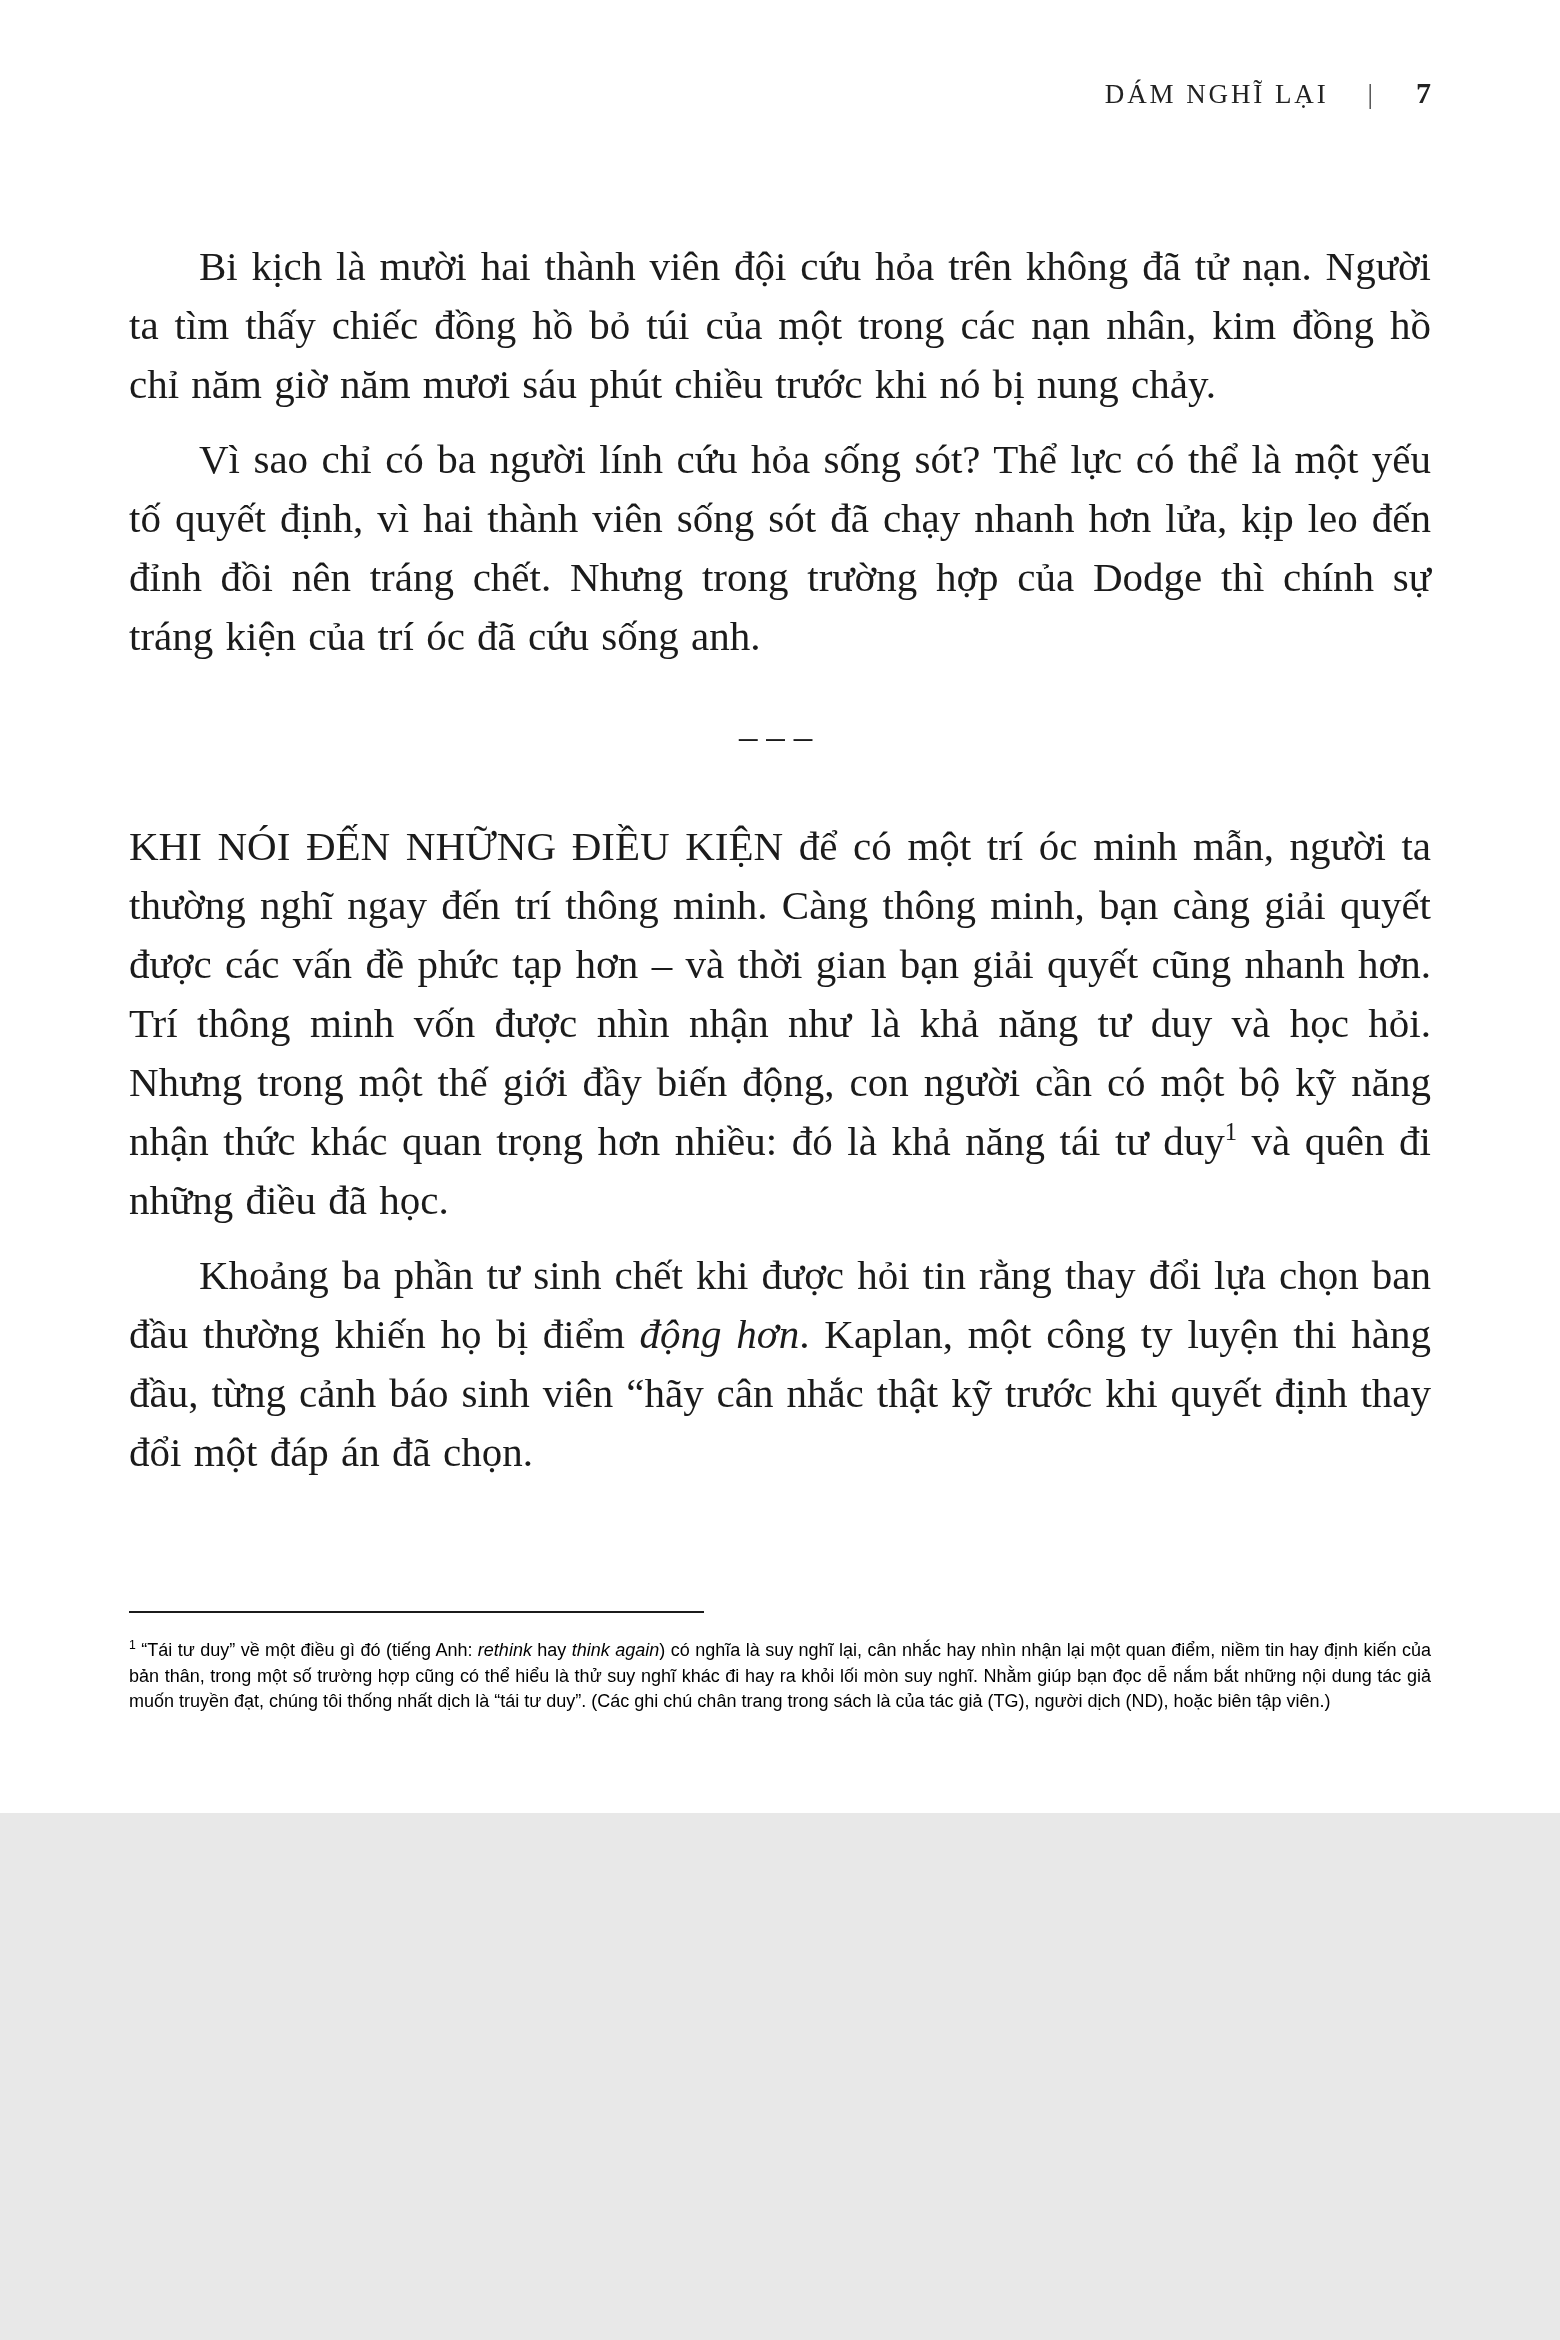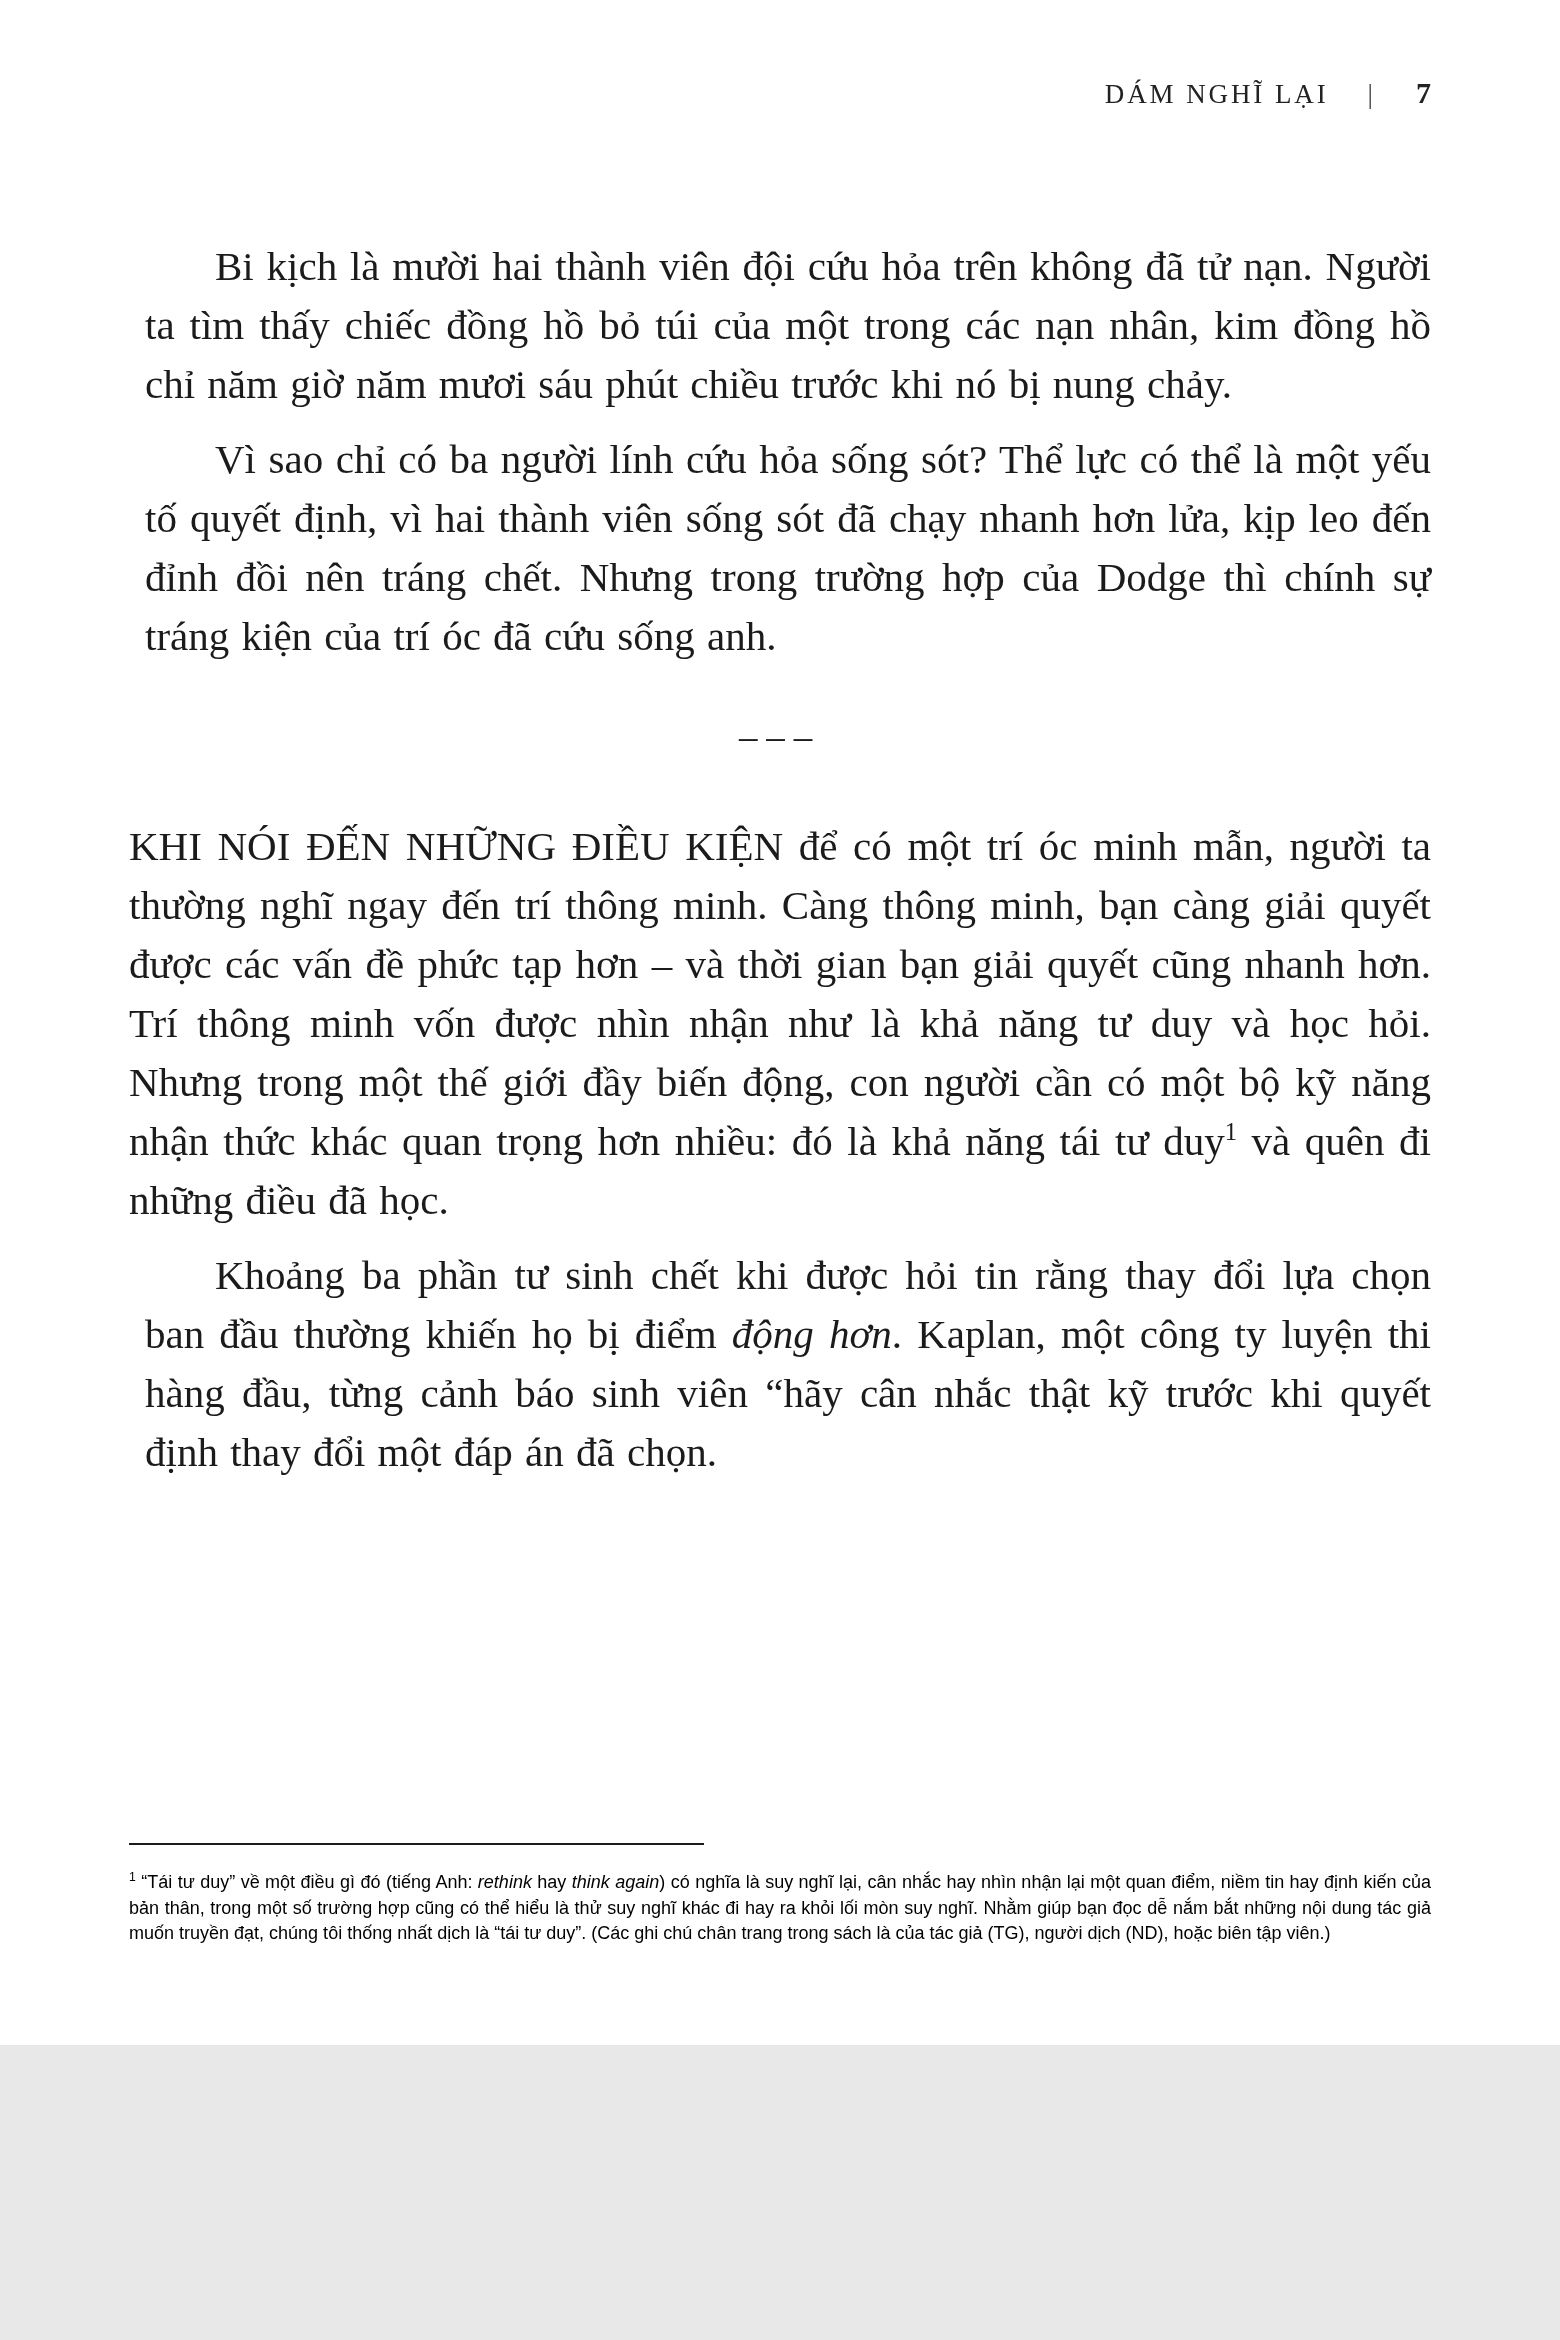--- a/index.html
+++ b/index.html
@@ -1,19 +1,19 @@
 <!DOCTYPE html>
 <html lang="vi"><head>
 <meta charset="utf-8">
 <style>
   * { margin:0; padding:0; box-sizing:border-box; }
   html, body { background:#e8e8e8; }
   .page {
     position:relative;
-    width:1560px; height:2045px;
+    width:1560px; height:1813px;
     margin:0 auto;
     background:#ffffff;
     padding:76px 129px 0 129px;
     font-family:"Liberation Serif", serif;
     color:#1b1b1b;
     overflow:hidden;
   }
   
   .running-head{
     display:flex; justify-content:flex-end; align-items:baseline;
@@ -24,21 +24,21 @@
   .running-head .pagenum{ font-weight:700; font-size:30px; letter-spacing:0; }
   
   .text-column{ margin-top:127px; }
   .para{
     font-size:41px;
     line-height:1.44;
     text-align:justify;
     margin-bottom:15.6px;
     word-spacing:2px;
   }
-  .para.indent{ text-indent:70px;margin-left:16px; }
+  .para.indent{ text-indent:70px; }
   .section-break{
     text-align:center;
     font-size:37px;
     letter-spacing:8.8px;
     margin:49px 0 59px 0;
     color:#1b1b1b;
   }
   sup{ font-size:0.6em; vertical-align:super; line-height:0; }
   .it{ font-style:italic; }
   

